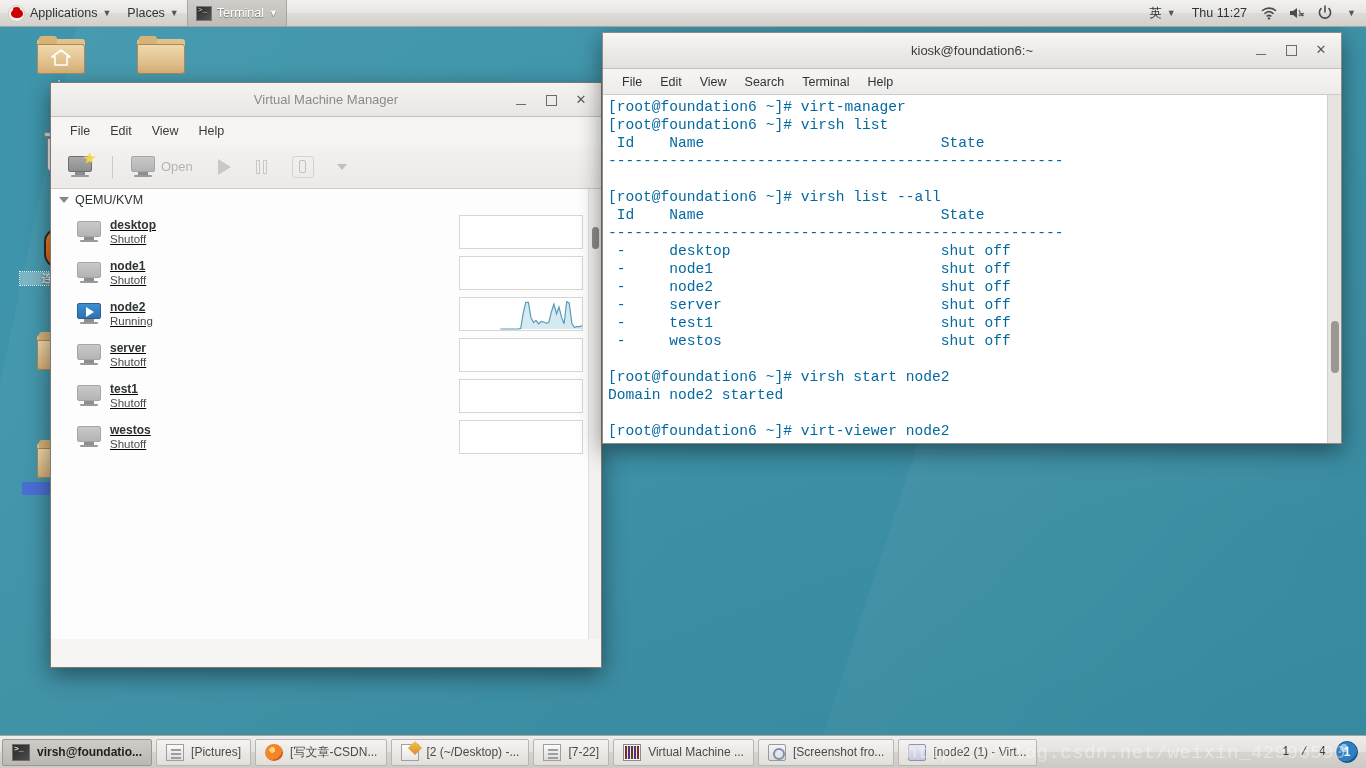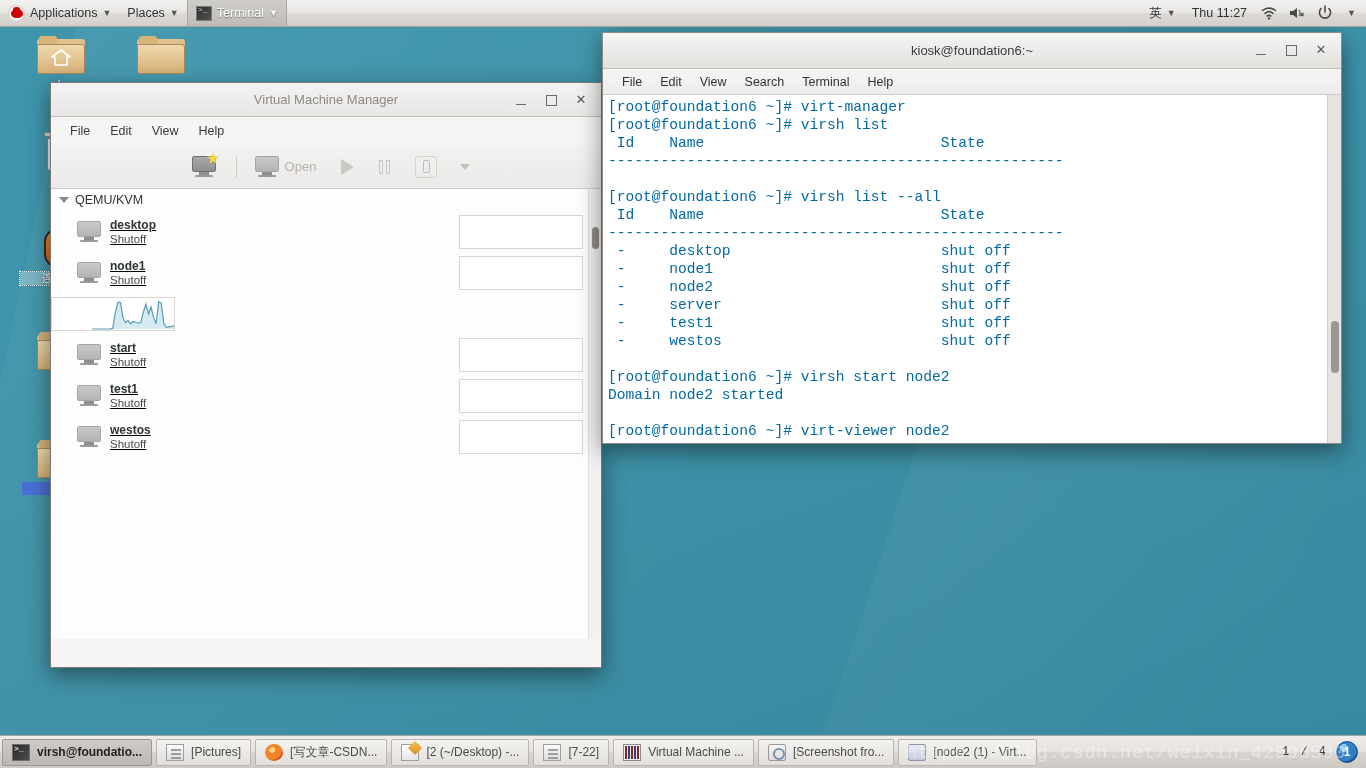--- a/index.html
+++ b/index.html
@@ -158,21 +158,20 @@
   }
   .menubar span { padding: 3px 10px; cursor: default; }
 
   
   #vmm { left: 50px; top: 82px; width: 552px; height: 586px; }
   #vmm .win-title { background: linear-gradient(to bottom,#f4f3f2,#e9e7e5); }
   #vmm-toolbar {
     height: 44px; display: flex; align-items: center; padding-left: 10px; gap: 6px;
     background: linear-gradient(to bottom,#f3f2f0,#eceae8);
     border-bottom: 1px solid #cfccc8;
-    justify-content: center;
   }
   .tb-btn { display: flex; align-items: center; gap: 6px; padding: 4px 7px; border-radius: 3px; cursor: pointer; }
   .tb-sep { width: 1px; height: 22px; background: #cdcac6; margin: 0 5px; }
   .mon-ico { width: 24px; height: 21px; position: relative; display:inline-block; }
   .mon-ico .screen {
     position: absolute; left: 0; top: 0; width: 24px; height: 16px;
     background: linear-gradient(to bottom,#a9a9a9,#8e8e8e);
     border: 1.5px solid #6f6f6f; border-radius: 2px;
   }
   .mon-ico .stand {
@@ -531,36 +530,47 @@
               <span class="base"></span>
             </span>
             <div class="vm-text">
               <div class="vm-name">node1</div>
               <div class="vm-state">Shutoff</div>
             </div>
           </div>
           <div class="spark-box"></div>
         </div>
         <div class="vm-row">
+          <div class="vm-left">
+            <span class="mon-ico run">
+              <span class="screen"></span>
+              <span class="stand"></span>
+              <span class="base"></span>
+            </span>
+            <div class="vm-text">
+              <div class="vm-name">node2</div>
+              <div class="vm-state">Running</div>
+            </div>
+          </div>
           <div class="spark-box">
             <svg width="122" height="32" viewBox="0 0 122 32">
               <path d="M 40.3,31 L 40.3,31.0 L 42.8,31.0 L 45.4,31.0 L 47.9,31.0 L 50.5,31.0 L 53.0,31.0 L 55.6,31.0 L 58.1,31.0 L 60.7,30.4 L 63.2,15.0 L 65.8,4.3 L 68.4,4.3 L 70.9,19.4 L 73.5,24.6 L 76.0,22.3 L 78.6,25.8 L 81.1,23.5 L 83.7,24.0 L 86.2,25.2 L 88.8,24.6 L 91.3,14.2 L 93.9,6.1 L 96.5,15.9 L 99.0,9.0 L 101.6,19.4 L 104.1,25.8 L 106.7,3.7 L 109.2,4.9 L 111.8,25.2 L 114.3,29.3 L 116.9,28.7 L 119.4,28.7 L 122.0,27.5 L 122,31 Z" fill="#d6eaf2"></path>
               <path d="M 40.3,31.0 L 42.8,31.0 L 45.4,31.0 L 47.9,31.0 L 50.5,31.0 L 53.0,31.0 L 55.6,31.0 L 58.1,31.0 L 60.7,30.4 L 63.2,15.0 L 65.8,4.3 L 68.4,4.3 L 70.9,19.4 L 73.5,24.6 L 76.0,22.3 L 78.6,25.8 L 81.1,23.5 L 83.7,24.0 L 86.2,25.2 L 88.8,24.6 L 91.3,14.2 L 93.9,6.1 L 96.5,15.9 L 99.0,9.0 L 101.6,19.4 L 104.1,25.8 L 106.7,3.7 L 109.2,4.9 L 111.8,25.2 L 114.3,29.3 L 116.9,28.7 L 119.4,28.7 L 122.0,27.5" fill="none" stroke="#5a9cb8" stroke-width="1.2"></path>
             </svg>
           </div>
         </div>
         <div class="vm-row">
           <div class="vm-left">
             <span class="mon-ico dim">
               <span class="screen"></span>
               <span class="stand"></span>
               <span class="base"></span>
             </span>
             <div class="vm-text">
-              <div class="vm-name">start</div>
+              <div class="vm-name">server</div>
               <div class="vm-state">Shutoff</div>
             </div>
           </div>
           <div class="spark-box"></div>
         </div>
         <div class="vm-row">
           <div class="vm-left">
             <span class="mon-ico dim">
               <span class="screen"></span>
               <span class="stand"></span>

